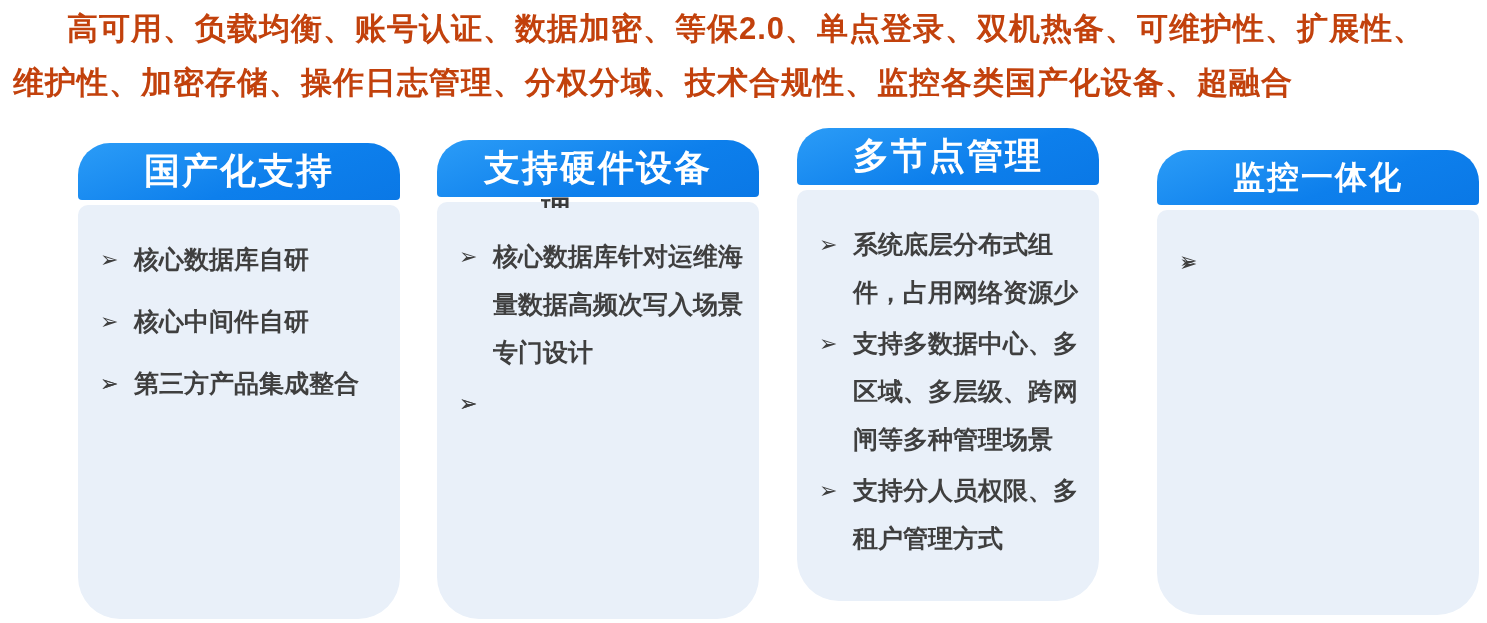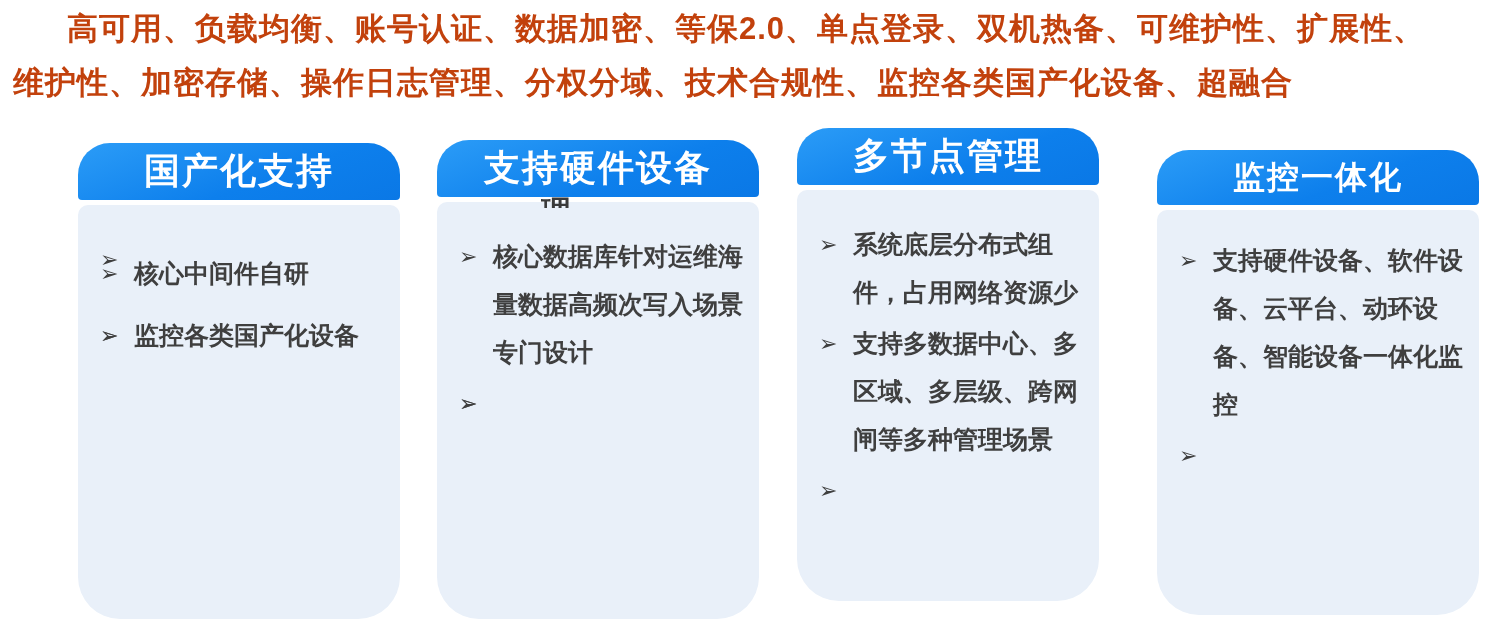--- a/index.html
+++ b/index.html
@@ -66,50 +66,50 @@
   <div class="top-text">
     <div class="top-line first">高可用、负载均衡、账号认证、数据加密、等保2.0、单点登录、双机热备、可维护性、扩展性、</div>
     <div class="top-line">维护性、加密存储、操作日志管理、分权分域、技术合规性、监控各类国产化设备、超融合</div>
   </div>
   <div id="cards-container">
       <section class="card card-c0">
         <header class="card-header">
           <span>国产化支持</span>
         </header>
         <div class="card-body">
-          <div class="item"><span class="bullet">➢</span></div>
+          <div class="item"><span class="bullet">➢</span><span>核心数据库自研</span></div>
           <div class="item"><span class="bullet">➢</span><span>核心中间件自研</span></div>
           <div class="item"><span class="bullet">➢</span></div>
-          <div class="item"><span class="bullet">➢</span><span>监控各类国产化设备</span></div>
+          <div class="item"><span class="bullet">➢</span><span>第三方产品集成整合</span></div>
         </div>
       </section>
       <section class="card card-c1">
         <header class="card-header">
           <span>支持硬件设备</span>
         </header>
         <span class="clip-frag">理</span>
         <div class="card-body">
           <div class="item"><span class="bullet">➢</span><span>核心数据库针对运维海量数据高频次写入场景专门设计</span></div>
           <div class="item"><span class="bullet">➢</span></div>
           <div class="item"><span class="bullet">➢</span></div>
         </div>
       </section>
       <section class="card card-c2">
         <header class="card-header">
           <span>多节点管理</span>
         </header>
         <div class="card-body">
           <div class="item"><span class="bullet">➢</span><span>系统底层分布式组件，占用网络资源少</span></div>
           <div class="item"><span class="bullet">➢</span><span>支持多数据中心、多区域、多层级、跨网闸等多种管理场景</span></div>
-          <div class="item"><span class="bullet">➢</span></div>
+          <div class="item"><span class="bullet">➢</span><span>支持分人员权限、多租户管理方式</span></div>
         </div>
       </section>
       <section class="card card-c3">
         <header class="card-header">
           <span>监控一体化</span>
         </header>
         <div class="card-body">
-          <div class="item"><span class="bullet">➢</span><span>支持硬件设备、软件设备、云平台、动环设备、智能设备一体化监控</span></div>
+          <div class="item"><span class="bullet">➢</span></div>
           <div class="item"><span class="bullet">➢</span></div>
         </div>
       </section>
     </div>
 </div>
 
 </body></html>

